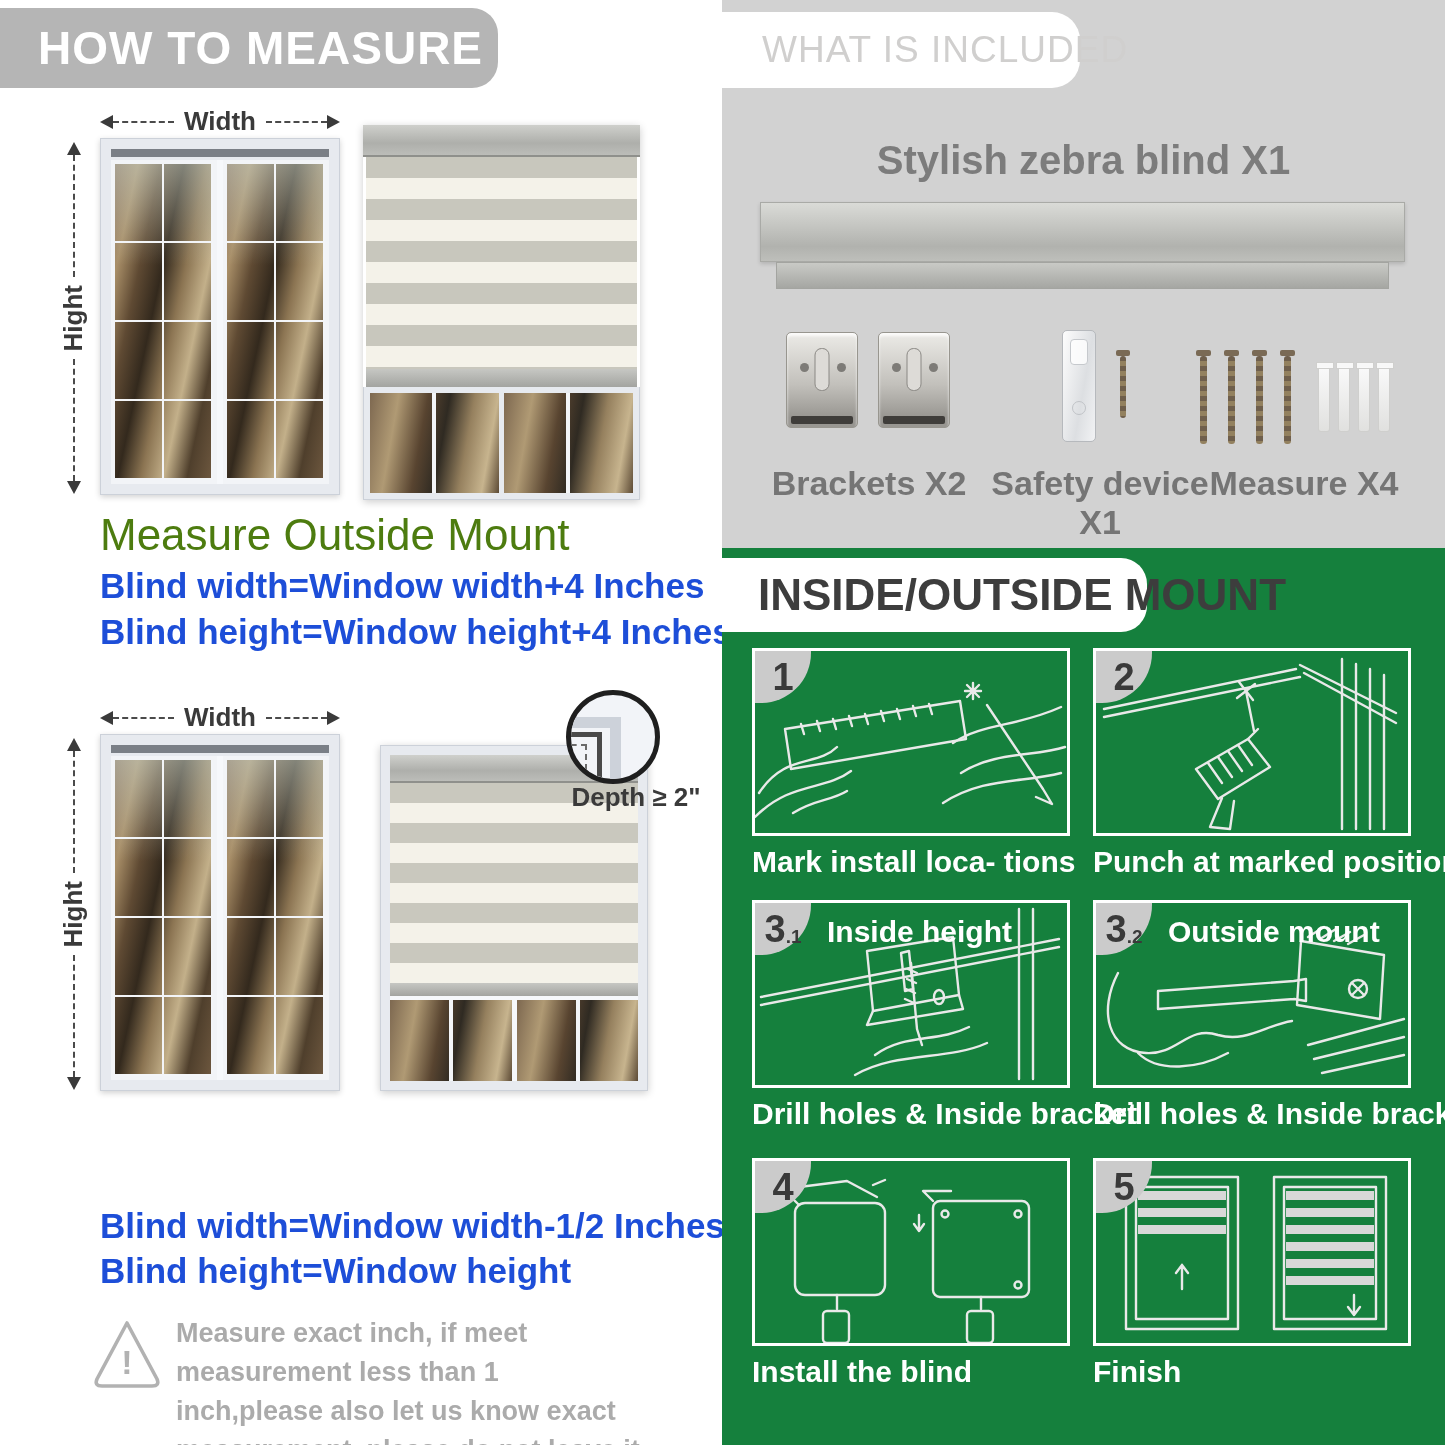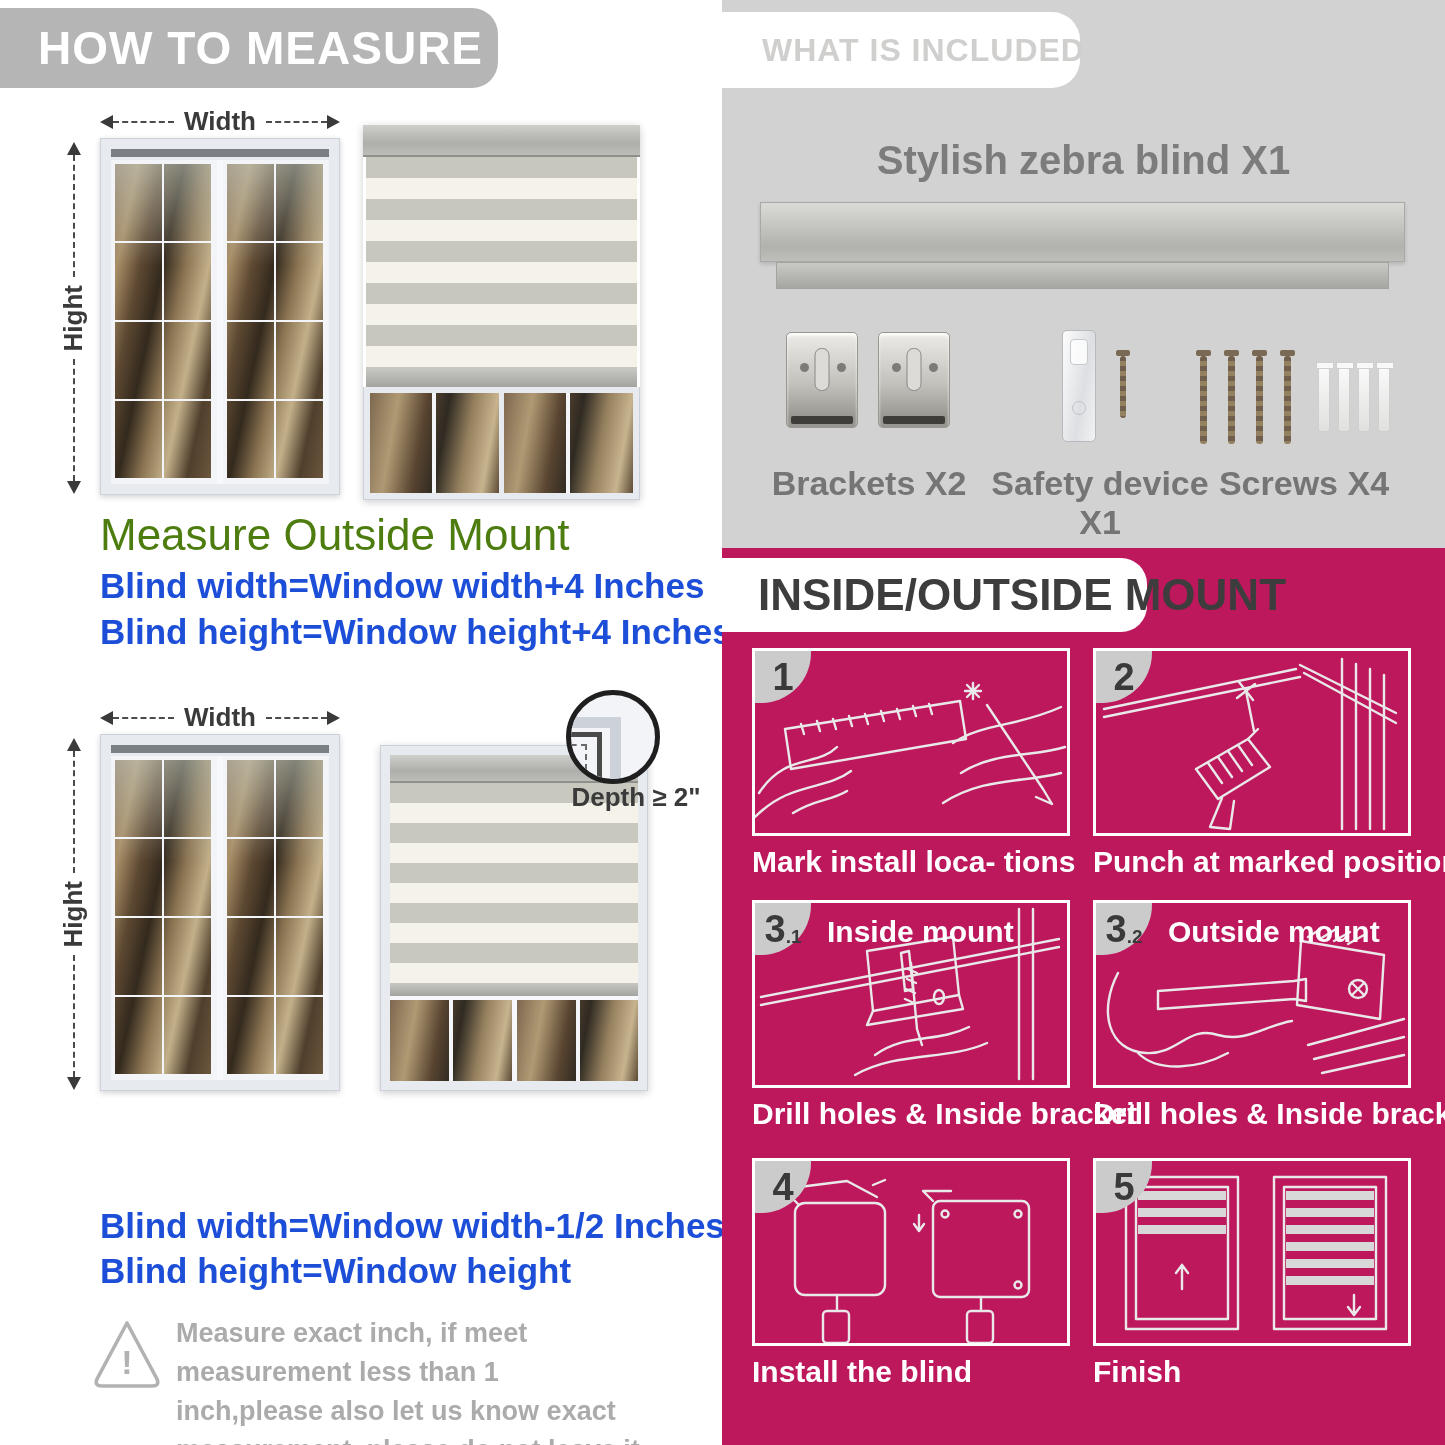--- a/index.html
+++ b/index.html
@@ -69,21 +69,21 @@
   .mag .l2{position:absolute;left:-25%;top:44%;width:56%;bottom:-25%;border-top:5px solid #4a4a4a;border-right:5px solid #4a4a4a;}
   .mag .l3{position:absolute;left:-25%;top:58%;width:42%;bottom:-25%;border-top:2px dashed #6a6a6a;border-right:2px dashed #6a6a6a;}
   .depth-lbl{font-size:26px;font-weight:bold;color:#3a3a3a;text-align:center;}
 
   .warn-text{font-size:27px;font-weight:600;color:#ababab;line-height:1.45;}
 
   
   .right-top{left:722px;top:0;width:723px;height:548px;background:#d2d2d2;}
   .wii-rect{position:absolute;left:0;top:12px;width:358px;height:76px;background:#fff;
             border-radius:0 28px 28px 0;display:flex;align-items:center;}
-  .wii-rect span{color:#d0cfce;font-weight:bold;font-size:32px;letter-spacing:1px;padding-left:40px;white-space:nowrap;}
+  .wii-rect span{color:#d0cfce;font-weight:normal;font-size:37px;letter-spacing:1px;padding-left:40px;white-space:nowrap;}
   .product-lbl{position:absolute;left:0;top:138px;width:100%;text-align:center;
                font-size:40px;font-weight:bold;color:#7c7c7c;}
   .rail-top{position:absolute;left:38px;top:202px;width:645px;height:60px;border:1px solid #a9aaa6;box-sizing:border-box;
             background:linear-gradient(180deg,#dadbd7 0%,#c7c8c4 35%,#b1b2ae 75%,#bebfbb 100%);
             box-shadow:0 2px 4px rgba(0,0,0,.15);}
   .rail-bottom{position:absolute;left:54px;top:262px;width:613px;height:27px;border:1px solid #a3a4a0;box-sizing:border-box;
             background:linear-gradient(180deg,#c9cac6 0%,#b0b1ad 70%,#a5a6a2 100%);}
   .item-lbl{position:absolute;top:464px;font-size:34px;font-weight:bold;color:#757575;text-align:center;}
 
   .bracket{position:absolute;width:72px;height:96px;border:1px solid #98968f;border-radius:5px;box-sizing:border-box;
@@ -104,21 +104,21 @@
           background:repeating-linear-gradient(180deg,#6f5f4c 0 5px,#93815f 5px 10px);}
   .lone-screw::before{content:"";position:absolute;left:-4px;top:-6px;width:14px;height:6px;background:#7a6a55;border-radius:2px;}
 
   .screw{position:absolute;width:7px;height:88px;border-radius:3px;
          background:repeating-linear-gradient(180deg,#6f5f4c 0 5px,#93815f 5px 10px);}
   .screw::before{content:"";position:absolute;left:-4px;top:-6px;width:15px;height:6px;background:#7a6a55;border-radius:2px;}
   .anchor{position:absolute;width:12px;height:66px;border:1px solid #cfcfcd;border-radius:3px;box-sizing:border-box;
           background:linear-gradient(180deg,rgba(252,252,252,.95),rgba(228,228,226,.8));}
   .anchor::before{content:"";position:absolute;left:-3px;top:-5px;width:16px;height:5px;background:rgba(250,250,250,.95);border:1px solid #cfcfcd;}
 
-  .right-bottom{left:722px;top:548px;width:723px;height:897px;background:#be185d;}
+  .right-bottom{left:722px;top:548px;width:723px;height:897px;background:#15803d;}
   .iom-rect{position:absolute;left:0;top:10px;width:425px;height:74px;background:#fff;
             border-radius:0 26px 26px 0;display:flex;align-items:center;}
   .iom-rect span{color:#3d3d3d;font-weight:bold;font-size:44px;padding-left:36px;white-space:nowrap;}
 
   .panel{position:absolute;width:318px;height:188px;border:3px solid #fff;box-sizing:border-box;}
   .panel svg{position:absolute;inset:0;width:100%;height:100%;}
   .badge{position:absolute;left:0;top:0;width:56px;height:52px;background:#cbcbcb;
          border-radius:0 0 50px 0;display:flex;align-items:center;justify-content:center;}
   .badge .n{color:#3a3a3a;font-weight:bold;font-size:38px;line-height:1;}
   .badge .s{color:#3a3a3a;font-weight:bold;font-size:19px;line-height:1;align-self:flex-end;margin-bottom:9px;}
@@ -255,21 +255,21 @@
     <div class="screw" style="left:506px;top:356px;"></div>
     <div class="screw" style="left:534px;top:356px;"></div>
     <div class="screw" style="left:562px;top:356px;"></div>
     <div class="anchor" style="left:596px;top:366px;"></div>
     <div class="anchor" style="left:616px;top:366px;"></div>
     <div class="anchor" style="left:636px;top:366px;"></div>
     <div class="anchor" style="left:656px;top:366px;"></div>
 
     <div class="item-lbl" style="left:42px;width:210px;">Brackets X2</div>
     <div class="item-lbl" style="left:258px;width:240px;">Safety device X1</div>
-    <div class="item-lbl" style="left:482px;width:200px;">Screws X4</div>
+    <div class="item-lbl" style="left:482px;width:200px;">Measure X4</div>
   </div>
 
   <div class="abs right-bottom">
     <div class="iom-rect">
       <span>INSIDE/OUTSIDE MOUNT</span>
     </div>
 
     <div class="panel" style="left:30px;top:100px;">
       <svg viewBox="0 0 312 182">
         <g class="sketch">
@@ -315,21 +315,21 @@
           <path d="M146,50 l8,-2 l4,38 l-8,2 Z"></path>
           <ellipse cx="184" cy="94" rx="5" ry="7"></ellipse>
           <path d="M156,60 L162,126 M153,66 l9,4 M152,76 l9,4 M151,86 l9,4 M150,96 l9,4 M162,126 l5,16"></path>
           <path d="M120,152 C150,130 182,140 214,124 M100,172 C142,148 192,158 232,140"></path>
         </g>
       </svg>
       <div class="badge">
           <span class="n">3</span>
           <span class="s">.1</span>
         </div>
-      <div class="step-title">Inside mount</div>
+      <div class="step-title">Inside height</div>
     </div>
     <div class="caption" style="left:30px;top:549px;">Drill holes &amp;  Inside bracket</div>
 
     <div class="panel" style="left:371px;top:352px;">
       <svg viewBox="0 0 312 182">
         <g class="sketch">
           <path d="M205,38 L288,52 L284,116 L201,102 Z"></path>
           <path d="M212,34 l16,-10 M224,36 l16,-10 M238,38 l16,-9 M252,41 l16,-9"></path>
           <circle cx="262" cy="86" r="9"></circle>
           <path d="M256,80 L268,92 M268,80 L256,92"></path>

